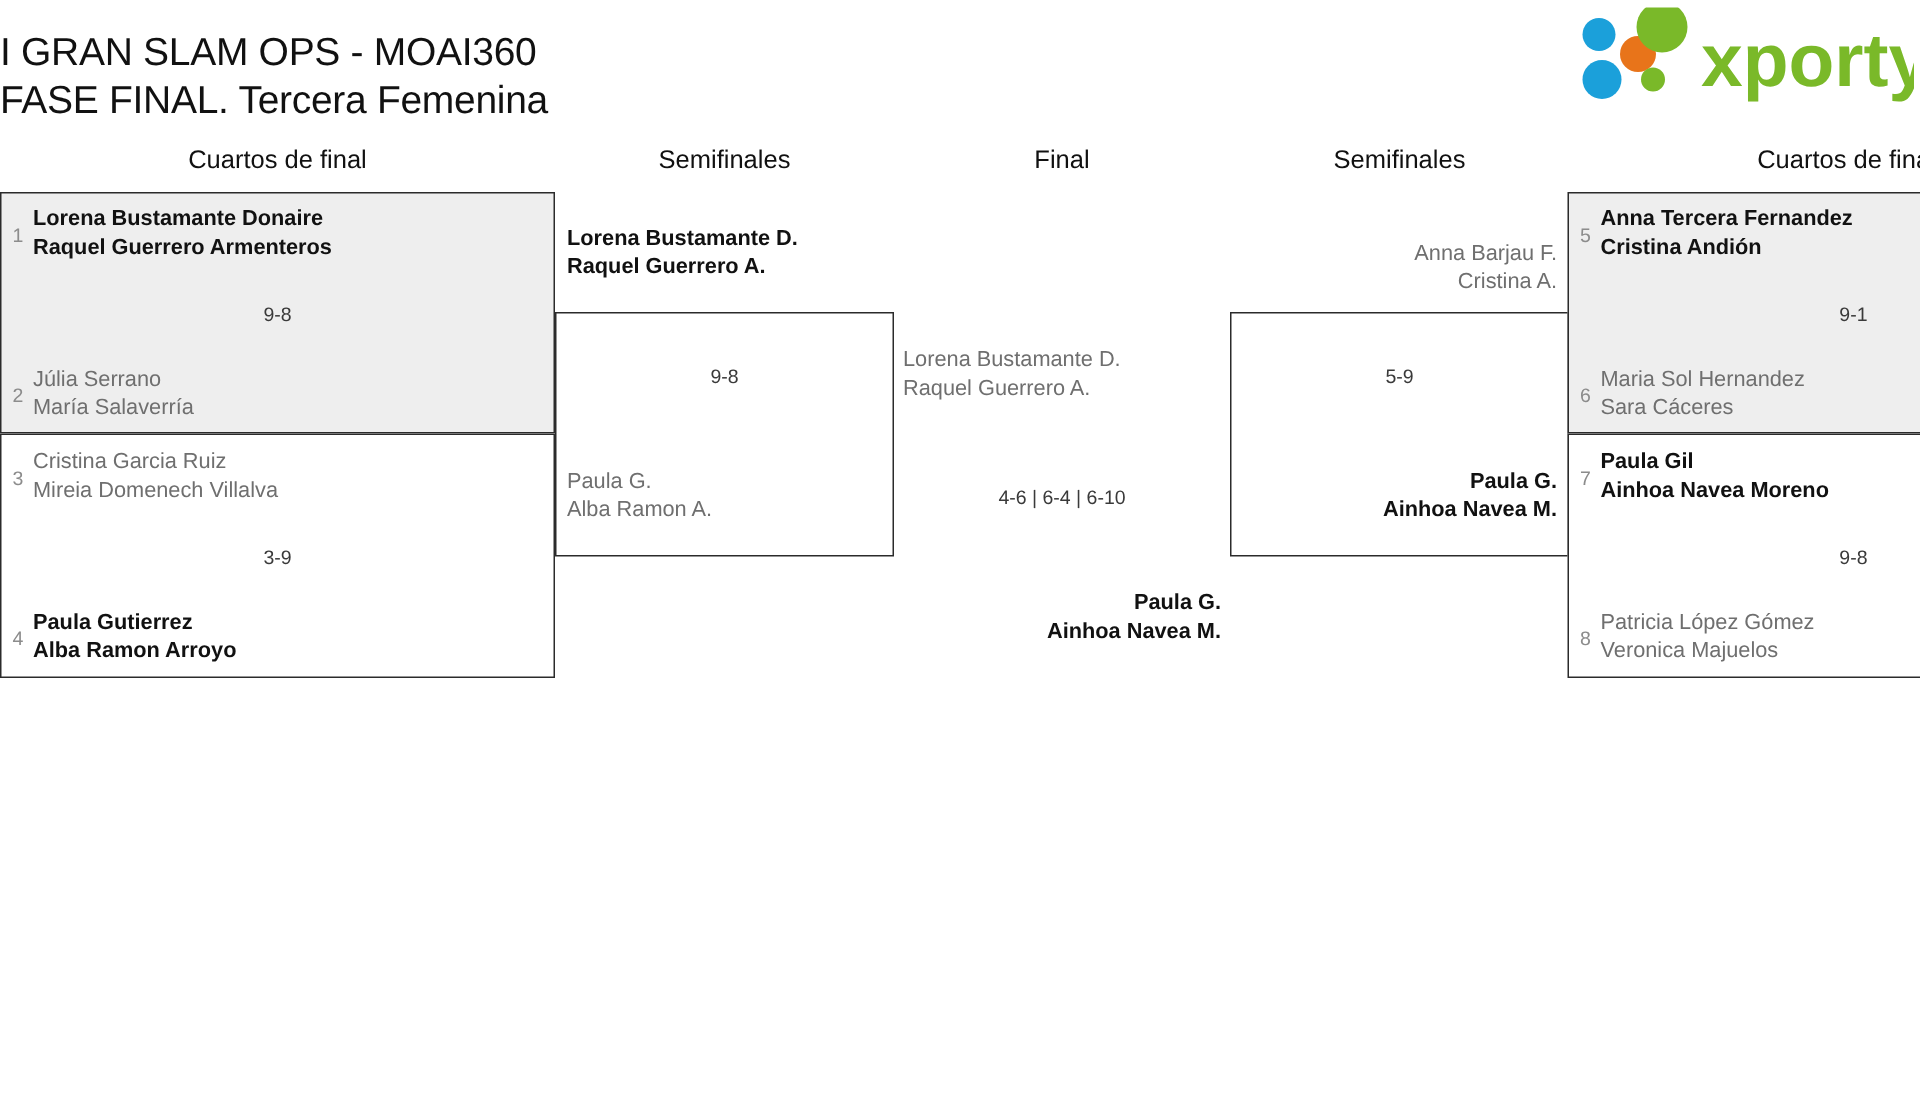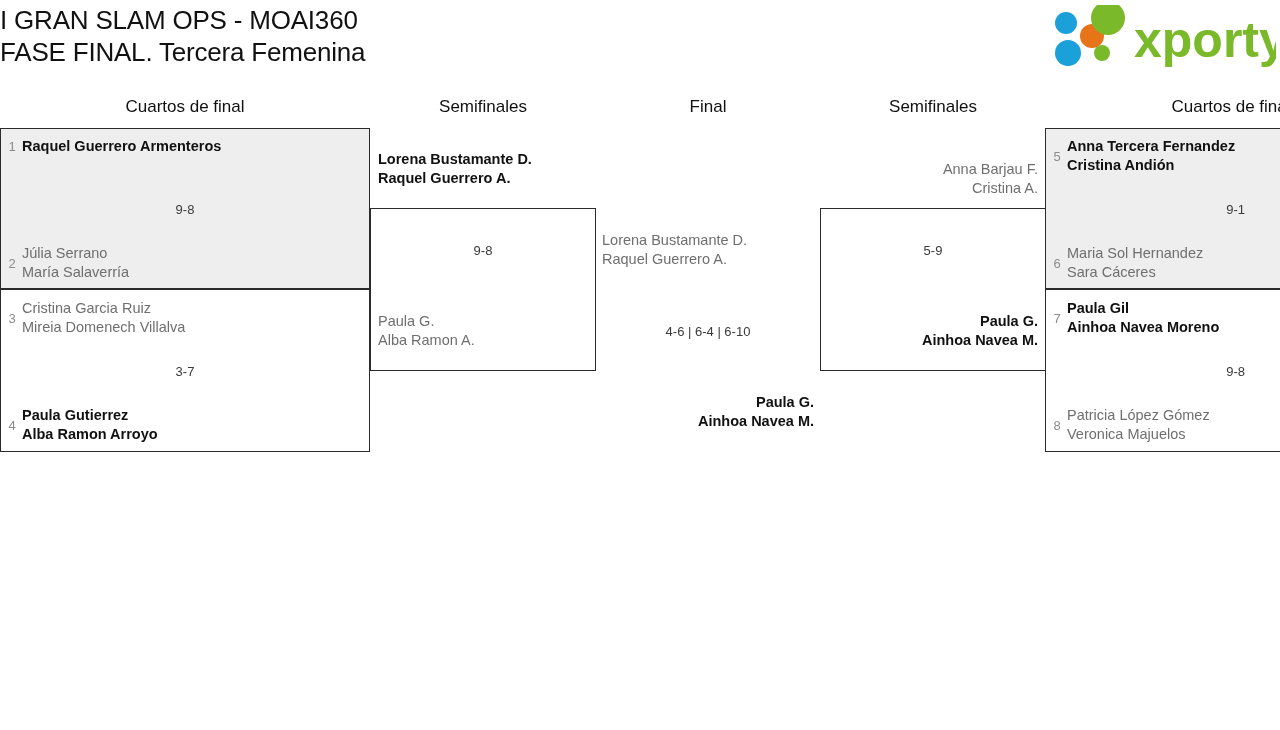--- a/index.html
+++ b/index.html
@@ -15,21 +15,21 @@
   #root { position: relative; width: 1280px; height: 730px; }
 
   
   .page-title {
     position: absolute; left: 0; top: 0;
     width: 760px;
     font-size: 26px;
     line-height: 32px;
     letter-spacing: -0.2px;
     color: #111111;
-    padding-top: 4px;
+    padding-top: 18px;
   }
   .page-title .line { display: block; white-space: nowrap; }
 
   
   .logo { position: absolute; left: 1050px; top: 5px; width: 226px; height: 64px; }
   .logo svg { display: block; }
 
   
   .round-head {
     position: absolute;
@@ -155,20 +155,21 @@
   <div class="box shaded" id="qf-l1"></div>
   <div class="box plain" id="qf-l2"></div>
   <div class="box plain" id="sf-l"></div>
   <div class="box plain" id="sf-r"></div>
   <div class="box shaded" id="qf-r1"></div>
   <div class="box plain" id="qf-r2"></div>
 
   <div class="team winner" id="t1">
     <span class="seed">1</span>
     <span class="names">
+      <span class="n">Lorena Bustamante Donaire</span>
       <span class="n">Raquel Guerrero Armenteros</span>
     </span>
   </div>
   <div class="team loser" id="t2">
     <span class="seed">2</span>
     <span class="names">
       <span class="n">Júlia Serrano</span>
       <span class="n">María Salaverría</span>
     </span>
   </div>
@@ -181,21 +182,21 @@
       <span class="n">Mireia Domenech Villalva</span>
     </span>
   </div>
   <div class="team winner" id="t4">
     <span class="seed">4</span>
     <span class="names">
       <span class="n">Paula Gutierrez</span>
       <span class="n">Alba Ramon Arroyo</span>
     </span>
   </div>
-  <div class="score" id="s-qfl2">3-7</div>
+  <div class="score" id="s-qfl2">3-9</div>
 
   <div class="team winner" id="t5">
     <span class="names">
       <span class="n">Lorena Bustamante D.</span>
       <span class="n">Raquel Guerrero A.</span>
     </span>
   </div>
   <div class="team loser" id="t6">
     <span class="names">
       <span class="n">Paula G.</span>

